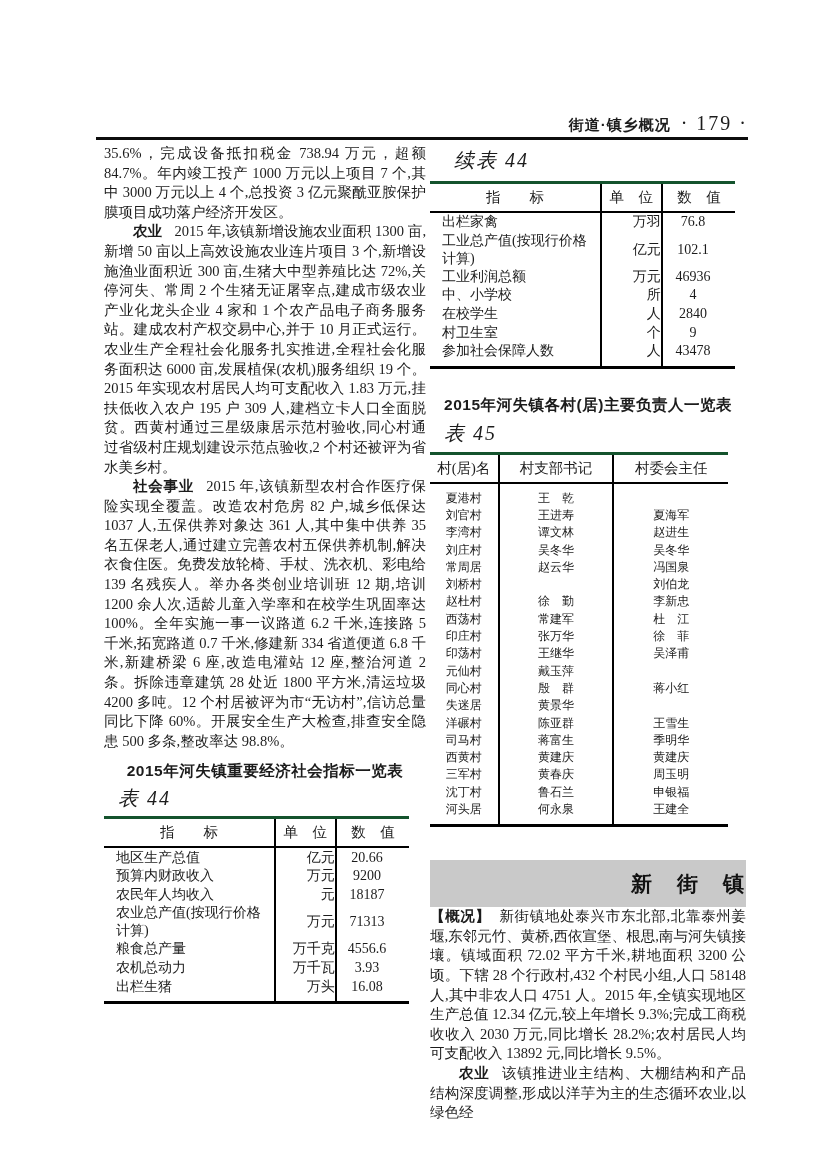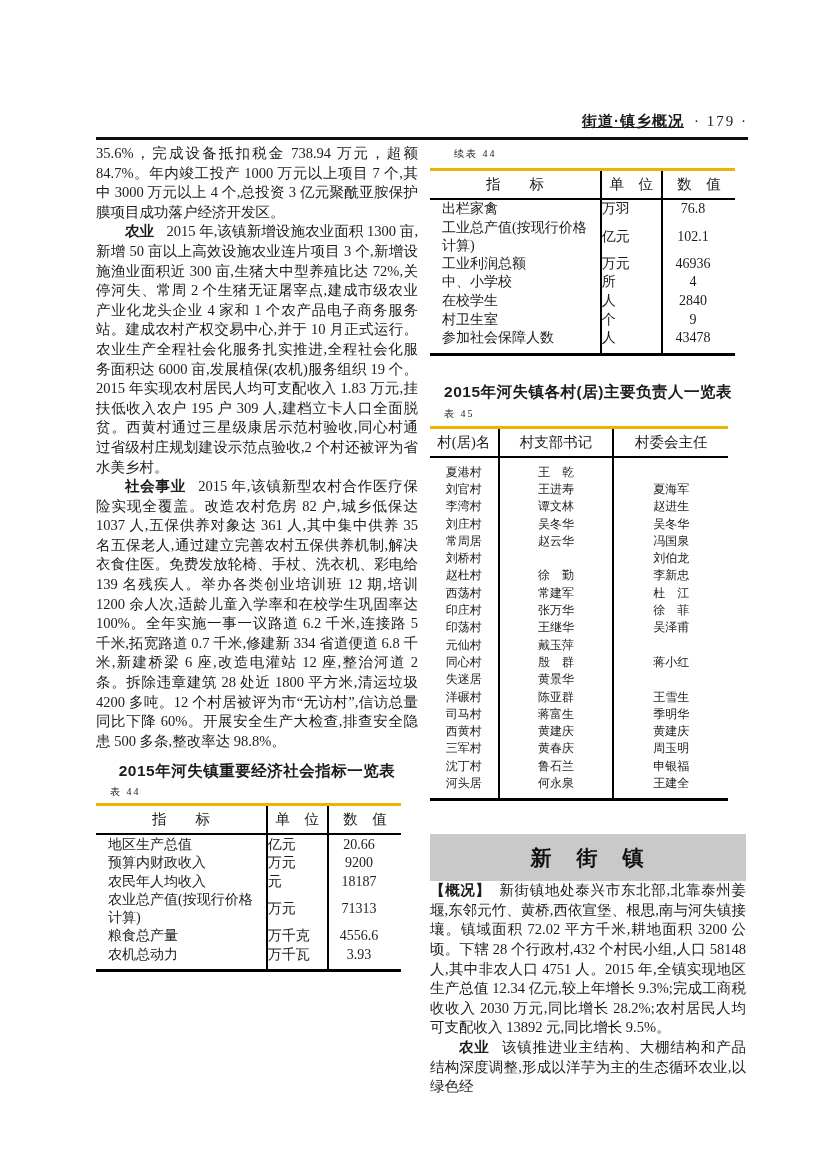--- a/index.html
+++ b/index.html
@@ -11,32 +11,32 @@
     color:#1c1c1c;
     overflow:hidden;
   }
   
   .running-head{
     position:absolute;top:112px;left:96px;width:652px;
     text-align:right;white-space:nowrap;
   }
   .running-head .section{
     font-family:"Liberation Sans","DejaVu Sans",sans-serif;
-    font-weight:bold;font-size:15px;letter-spacing:1px;text-decoration:underline;
+    font-weight:bold;font-size:15px;letter-spacing:1px;
   }
   .running-head .pagenum{
-    font-size:15px;letter-spacing:2px;margin-left:6px;
+    font-size:20px;letter-spacing:2px;margin-left:6px;
   }
   .head-rule{
     position:absolute;top:137px;left:96px;width:652px;height:0;
     border-top:3px solid #0d0d0d;
   }
   
   .col{position:absolute;top:144px;}
-  .col-left{left:96px;width:322px;}
+  .col-left{left:104px;width:322px;}
   .col-right{left:430px;width:316px;}
   
   p.body{
     margin:0;padding:0;
     font-size:14.5px;line-height:19.6px;
     text-align:justify;text-justify:inter-character;
     overflow-wrap:break-word;
   }
   p.body.indent{text-indent:2em;}
   .lead{font-weight:bold;margin-right:.85em;}
@@ -44,59 +44,59 @@
     font-family:"Liberation Sans","DejaVu Sans",sans-serif;
     font-weight:bold;margin-right:.6em;
   }
   
   .table-title{
     font-family:"Liberation Sans","DejaVu Sans",sans-serif;
     font-weight:bold;font-size:15.5px;text-align:center;
     letter-spacing:.5px;margin:0;
   }
   .table-label{
-    font-size:10px;letter-spacing:2px;margin:0;
+    font-style:italic;font-size:20px;letter-spacing:2px;margin:0;
   }
   
   table.datatable{
     border-collapse:collapse;table-layout:fixed;
-    border-top:3px solid #eab308;border-bottom:3px solid #000;
+    border-top:3px solid #14532d;border-bottom:3px solid #000;
     margin:0;
   }
   table.datatable th{
     font-weight:normal;border-bottom:2px solid #000;
     font-size:14.5px;padding:4px 0;text-align:center;
   }
   table.datatable td{font-size:14px;vertical-align:middle;}
   table.datatable th + th, table.datatable td + td{border-left:2px solid #000;}
   
   table.stat{width:305px;}
   table.stat col.c1{width:56%;} table.stat col.c2{width:20%;} table.stat col.c3{width:24%;}
   table.stat td{height:18.6px;padding:0;}
   table.stat td:nth-child(1){text-align:left;padding-left:12px;}
-  table.stat td:nth-child(2){text-align:left;}
+  table.stat td:nth-child(2){text-align:right;}
   table.stat td:nth-child(3){text-align:center;padding-right:12px;}
   table.stat tbody tr:first-child td{}
   table.stat tbody tr:last-child td{padding-bottom:5px;}
   
   table.roster{width:298px;}
   table.roster col.c1{width:23%;} table.roster col.c2{width:38.5%;} table.roster col.c3{width:38.5%;}
   table.roster td{height:17.3px;padding:0;text-align:center;font-size:12px;}
   table.roster tbody tr:first-child td{padding-top:6px;}
   table.roster tbody tr:last-child td{padding-bottom:6px;}
   
   .mt-title44{margin-top:10px;}
   .lbl44{margin:3px 0 4px 14px;}
   .lbl-cont{margin:3px 0 7px 24px;}
   .mt-title45{margin-top:26px;}
   .lbl45{margin:4px 0 5px 14px;}
   
   .section-bar{
     margin-top:33px;height:47px;background:#c9c9c9;
-    display:flex;align-items:center;justify-content:center;
+    display:flex;align-items:center;justify-content:flex-end;
   }
   .section-bar .bar-text{
     font-family:"Liberation Sans","DejaVu Sans",sans-serif;
     font-weight:bold;font-size:21px;color:#111;letter-spacing:2px;
   }
   .xj-first{margin-top:20px;}
 </style>
 </head>
 <body>
 
@@ -156,20 +156,25 @@
           <tr>
             <td>粮食总产量</td>
             <td>万千克</td>
             <td>4556.6</td>
           </tr>
           <tr>
             <td>农机总动力</td>
             <td>万千瓦</td>
             <td>3.93</td>
           </tr>
+          <tr>
+            <td>出栏生猪</td>
+            <td>万头</td>
+            <td>16.08</td>
+          </tr>
         </tbody>
     </table>
   </div>
 
   <div class="col col-right">
     <p class="table-label lbl-cont">续表 44</p>
 
     <table class="datatable stat">
       <colgroup>
           <col class="c1">

